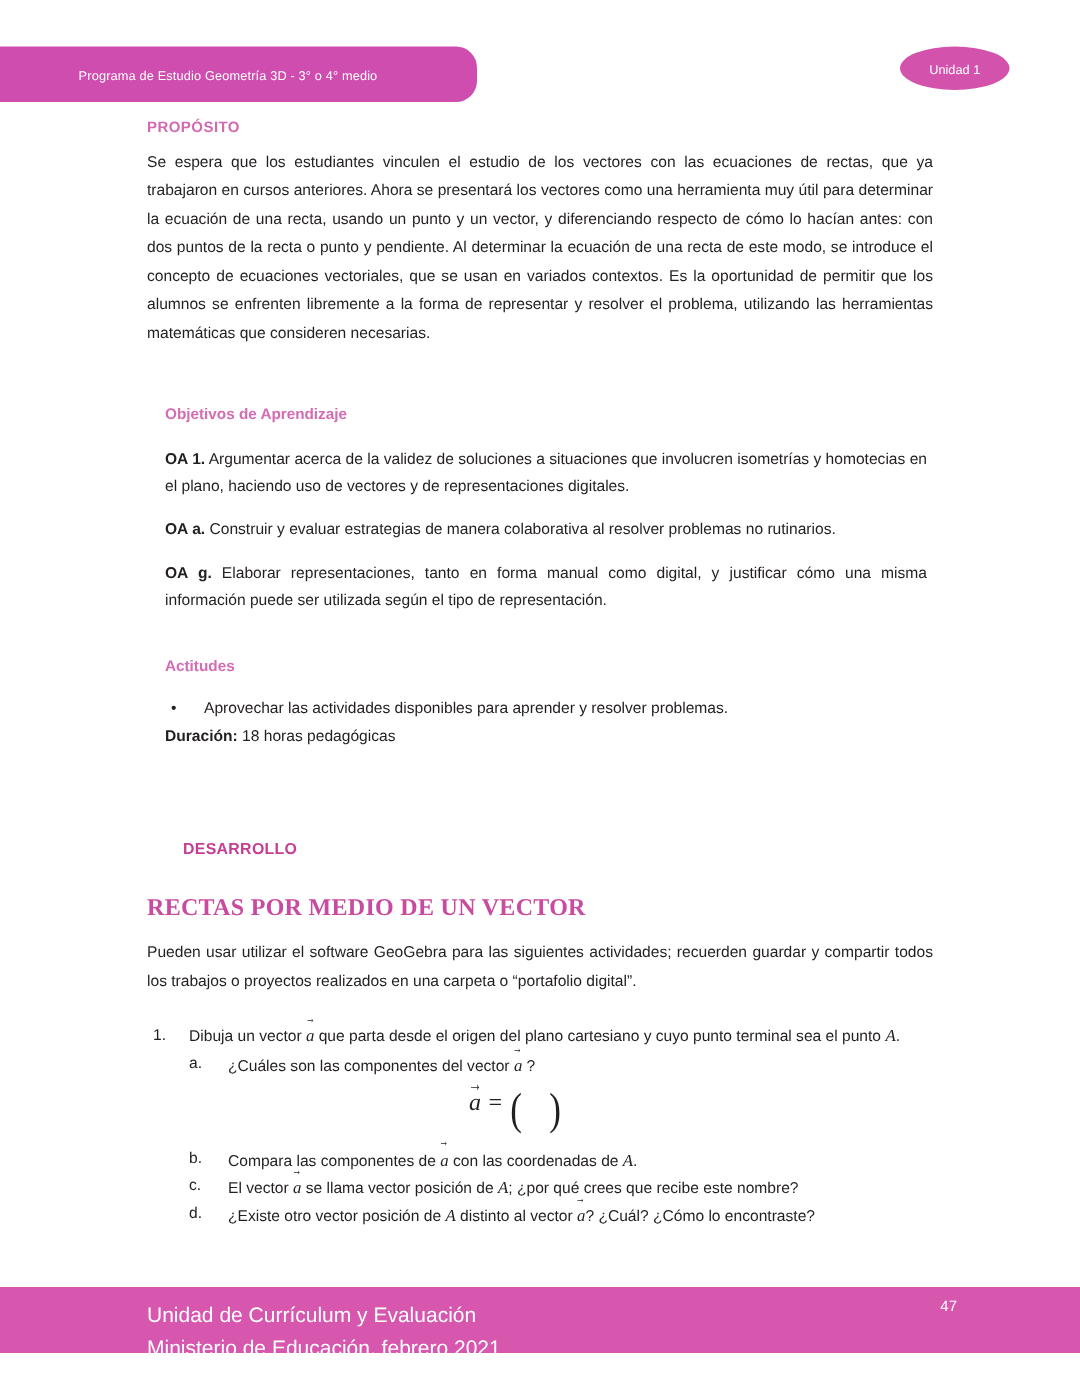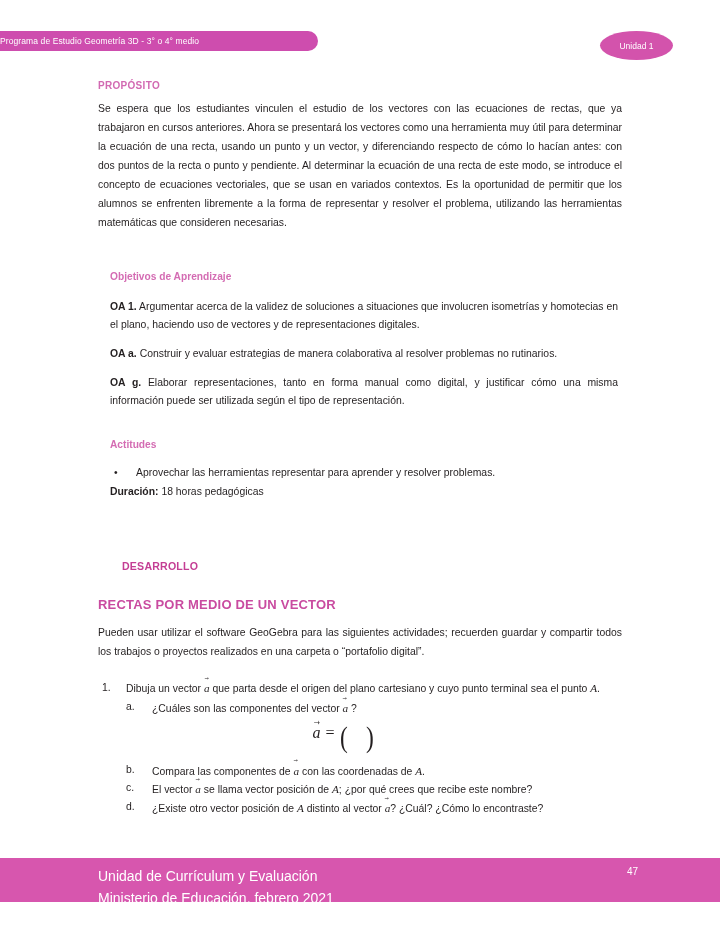--- a/index.html
+++ b/index.html
@@ -15,27 +15,27 @@
     overflow: hidden;
     position: relative;
   }
 
   
   .header-band {
     position: absolute;
     top: 31px;
     left: 0;
     width: 318px;
-    height: 20px;
+    height: 37px;
     background: #CE4DAE;
     border-top-right-radius: 14px;
     border-bottom-right-radius: 14px;
     display: flex;
     align-items: center;
-    justify-content: flex-start;
+    justify-content: center;
     box-sizing: border-box;
     padding-right: 14px;
   }
   .header-band-text {
     color: #ffffff;
     font-size: 8.5px;
     letter-spacing: 0.1px;
     white-space: nowrap;
   }
   .unit-badge {
@@ -132,24 +132,25 @@
   .section-heading {
     color: #C43E94;
     font-size: 10.6px;
     font-weight: bold;
     letter-spacing: 0.2px;
     margin: 12px;
     padding-left: 12px;
   }
   .sub-section-heading {
     color: #C94BA0;
-    font-size: 13px;
+    font-size: 16px;
     font-weight: bold;
     letter-spacing: 0.2px;
     margin: 0;
+    font-family: Liberation Serif, serif;
   }
 
   
   .num-row {
     display: flex;
     font-size: 10.4px;
     line-height: 1.75;
   }
   .num-marker {
     width: 28px;
@@ -292,21 +293,21 @@
     </p>
 
     <div style="height:28px"></div>
 
     <div class="sub-heading">Actitudes</div>
 
     <div style="height:14px"></div>
 
     <div class="bullet-row">
       <span class="bullet-dot">•</span>
-      <span class="bullet-text">Aprovechar las herramientas representar para aprender y resolver problemas.</span>
+      <span class="bullet-text">Aprovechar las actividades disponibles para aprender y resolver problemas.</span>
     </div>
 
     <p class="duration-line">
       <b>Duración:</b><span> 18 horas pedagógicas</span>
     </p>
   </div>
 
   <div style="height:46px"></div>
 
   <div class="section-heading">DESARROLLO</div>

